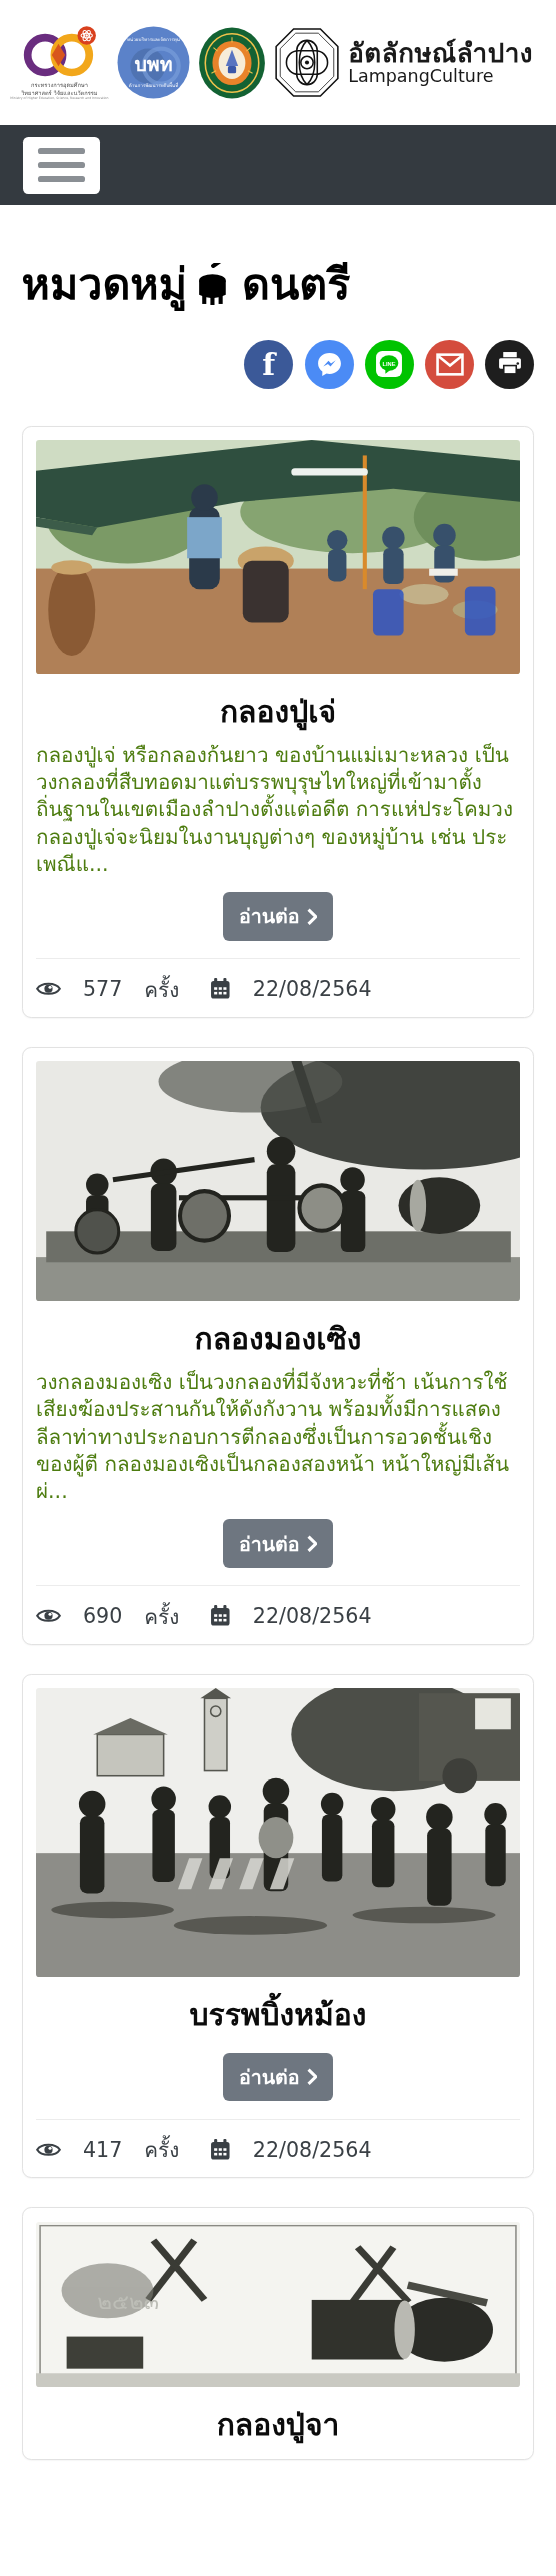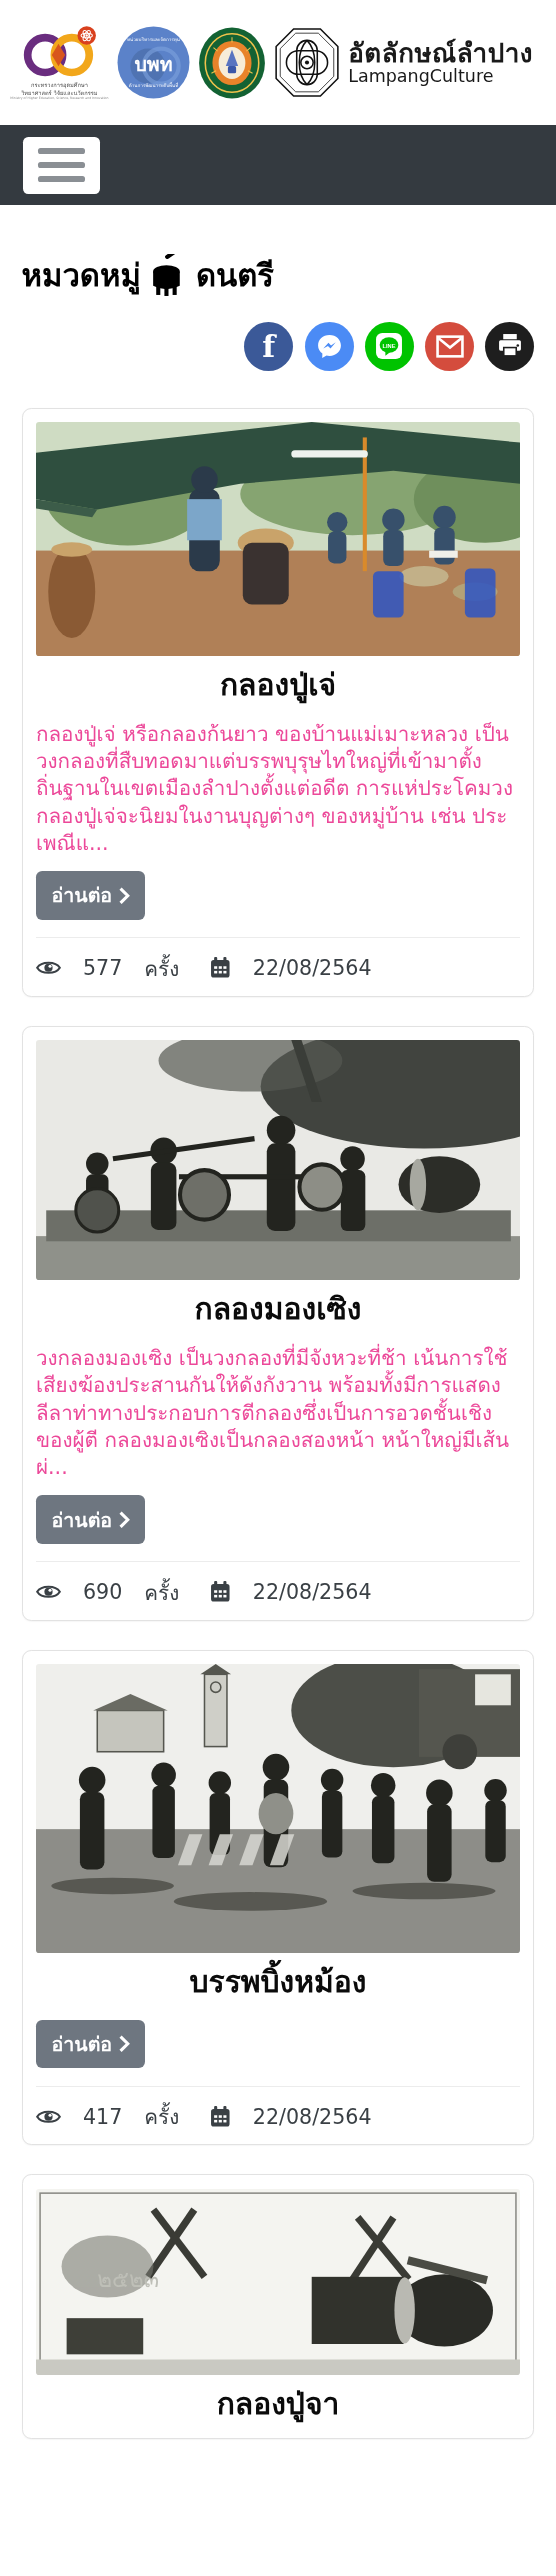--- a/index.html
+++ b/index.html
@@ -15,39 +15,39 @@
   .logo-cap.en{ font-size:3.1px; color:#8a8a8a; }
   .brand-text{ display:flex; flex-direction:column; justify-content:center; line-height:1.05; }
   .brand-th{ font-size:26px; color:#1a1a1a; font-weight:600; letter-spacing:0.5px; }
   .brand-en{ font-size:17.5px; color:#1a1a1a; margin-top:0; }
   
   .navbar{ height:80px; background:#343a40; display:flex; align-items:center; padding:0 23px; }
   .toggler{ width:77px; height:57px; background:#ffffff; border:none; border-radius:5.2px; display:flex; flex-direction:column; justify-content:center; align-items:center; gap:8.8px; cursor:pointer; }
   .toggler .bar{ width:47px; height:5.2px; background:#8a8f94; border-radius:2.6px; }
   
   .main{ padding:0 21.6px; }
-  .page-title{ margin-top:45px; display:flex; align-items:center; gap:6px; font-size:31px; font-weight:bold; color:#000; }
+  .page-title{ margin-top:45px; display:flex; align-items:center; gap:6px; font-size:43px; font-weight:bold; color:#000; }
   .page-title .drum{ width:43px; height:43px; }
   .share-row{ margin-top:21.6px; display:flex; justify-content:flex-end; gap:11.3px; }
   .share-btn{ width:49px; height:49px; border-radius:50%; border:none; display:flex; align-items:center; justify-content:center; cursor:pointer; }
   .share-btn svg{ display:block; }
   .sb-fb{ background:#3b5998; }
   .sb-ms{ background:#4b8bf5; }
   .sb-ln{ background:#00c300; }
   .sb-em{ background:#d44c3d; }
   .sb-pr{ background:#1e1e1e; }
   .sb-fb .f{ color:#fff; font-size:30px; font-weight:bold; font-family:"DejaVu Serif","Liberation Serif",serif; }
   
   .cards{ margin-top:37px; }
   .card{ border:1px solid #e2e2e2; border-radius:9.3px; background:#fff; padding:13.4px 13.4px 11.3px; margin-bottom:29px; box-shadow:0 0.5px 1.5px rgba(0,0,0,.04); }
   .photo{ width:100%; border-radius:3.1px; overflow:hidden; display:block; }
   .photo svg{ display:block; width:100%; height:100%; }
-  .card-title{ text-align:center; font-size:30px; font-weight:bold; color:#0b0b0b; margin-top:5px; }
-  .card-text{ margin-top:13px; font-size:20.6px; line-height:1.32; color:#ec4899; }
-  .btn-row{ display:flex; justify-content:flex-start; margin-top:14.4px; }
+  .card-title{ text-align:center; font-size:30px; font-weight:bold; color:#0b0b0b; margin-top:14px; }
+  .card-text{ margin-top:7px; font-size:20.6px; line-height:1.32; color:#4d7c0f; }
+  .btn-row{ display:flex; justify-content:center; margin-top:14.4px; }
   .read-more{ background:#6e7680; color:#fff; border:none; border-radius:6.2px; font-size:19.6px; font-weight:bold; padding:8.2px 15.5px; display:flex; align-items:center; gap:7.2px; cursor:pointer; font-family:inherit; }
   .card-divider{ border:none; border-top:1px solid #ececec; margin-top:17.5px; }
   .card-stats{ display:flex; align-items:center; gap:31px; margin-top:13.4px; font-size:20.6px; color:#3a4045; }
   .stat{ display:flex; align-items:center; gap:22px; }
   .stat svg{ flex:none; }
 </style>
 </head>
 <body>
 
 <header class="site-header">
@@ -404,21 +404,21 @@
                 <rect x="17" y="27" width="6" height="5"></rect>
                 <rect x="26" y="27" width="6" height="5"></rect>
               </g>
           </svg>
           <span>22/08/2564</span>
         </span>
       </div>
     </article>
 
     <article class="card">
-      <div class="photo" style="height:186px">
+      <div class="photo" style="height:165px">
         <svg viewBox="0 0 948 360" preserveAspectRatio="none">
           <rect width="948" height="360" fill="#f4f4f0"></rect>
           <rect x="8" y="8" width="932" height="344" fill="none" stroke="#8a8a84" stroke-width="3"></rect>
           <g stroke="#3a3b35" stroke-width="14">
             <line x1="310" y1="40" x2="220" y2="170"></line>
               <line x1="230" y1="40" x2="330" y2="170"></line>
             <line x1="700" y1="55" x2="620" y2="175"></line>
               <line x1="630" y1="55" x2="730" y2="175"></line>
           </g>
           <rect x="540" y="170" width="180" height="130" fill="#31322c"></rect>

